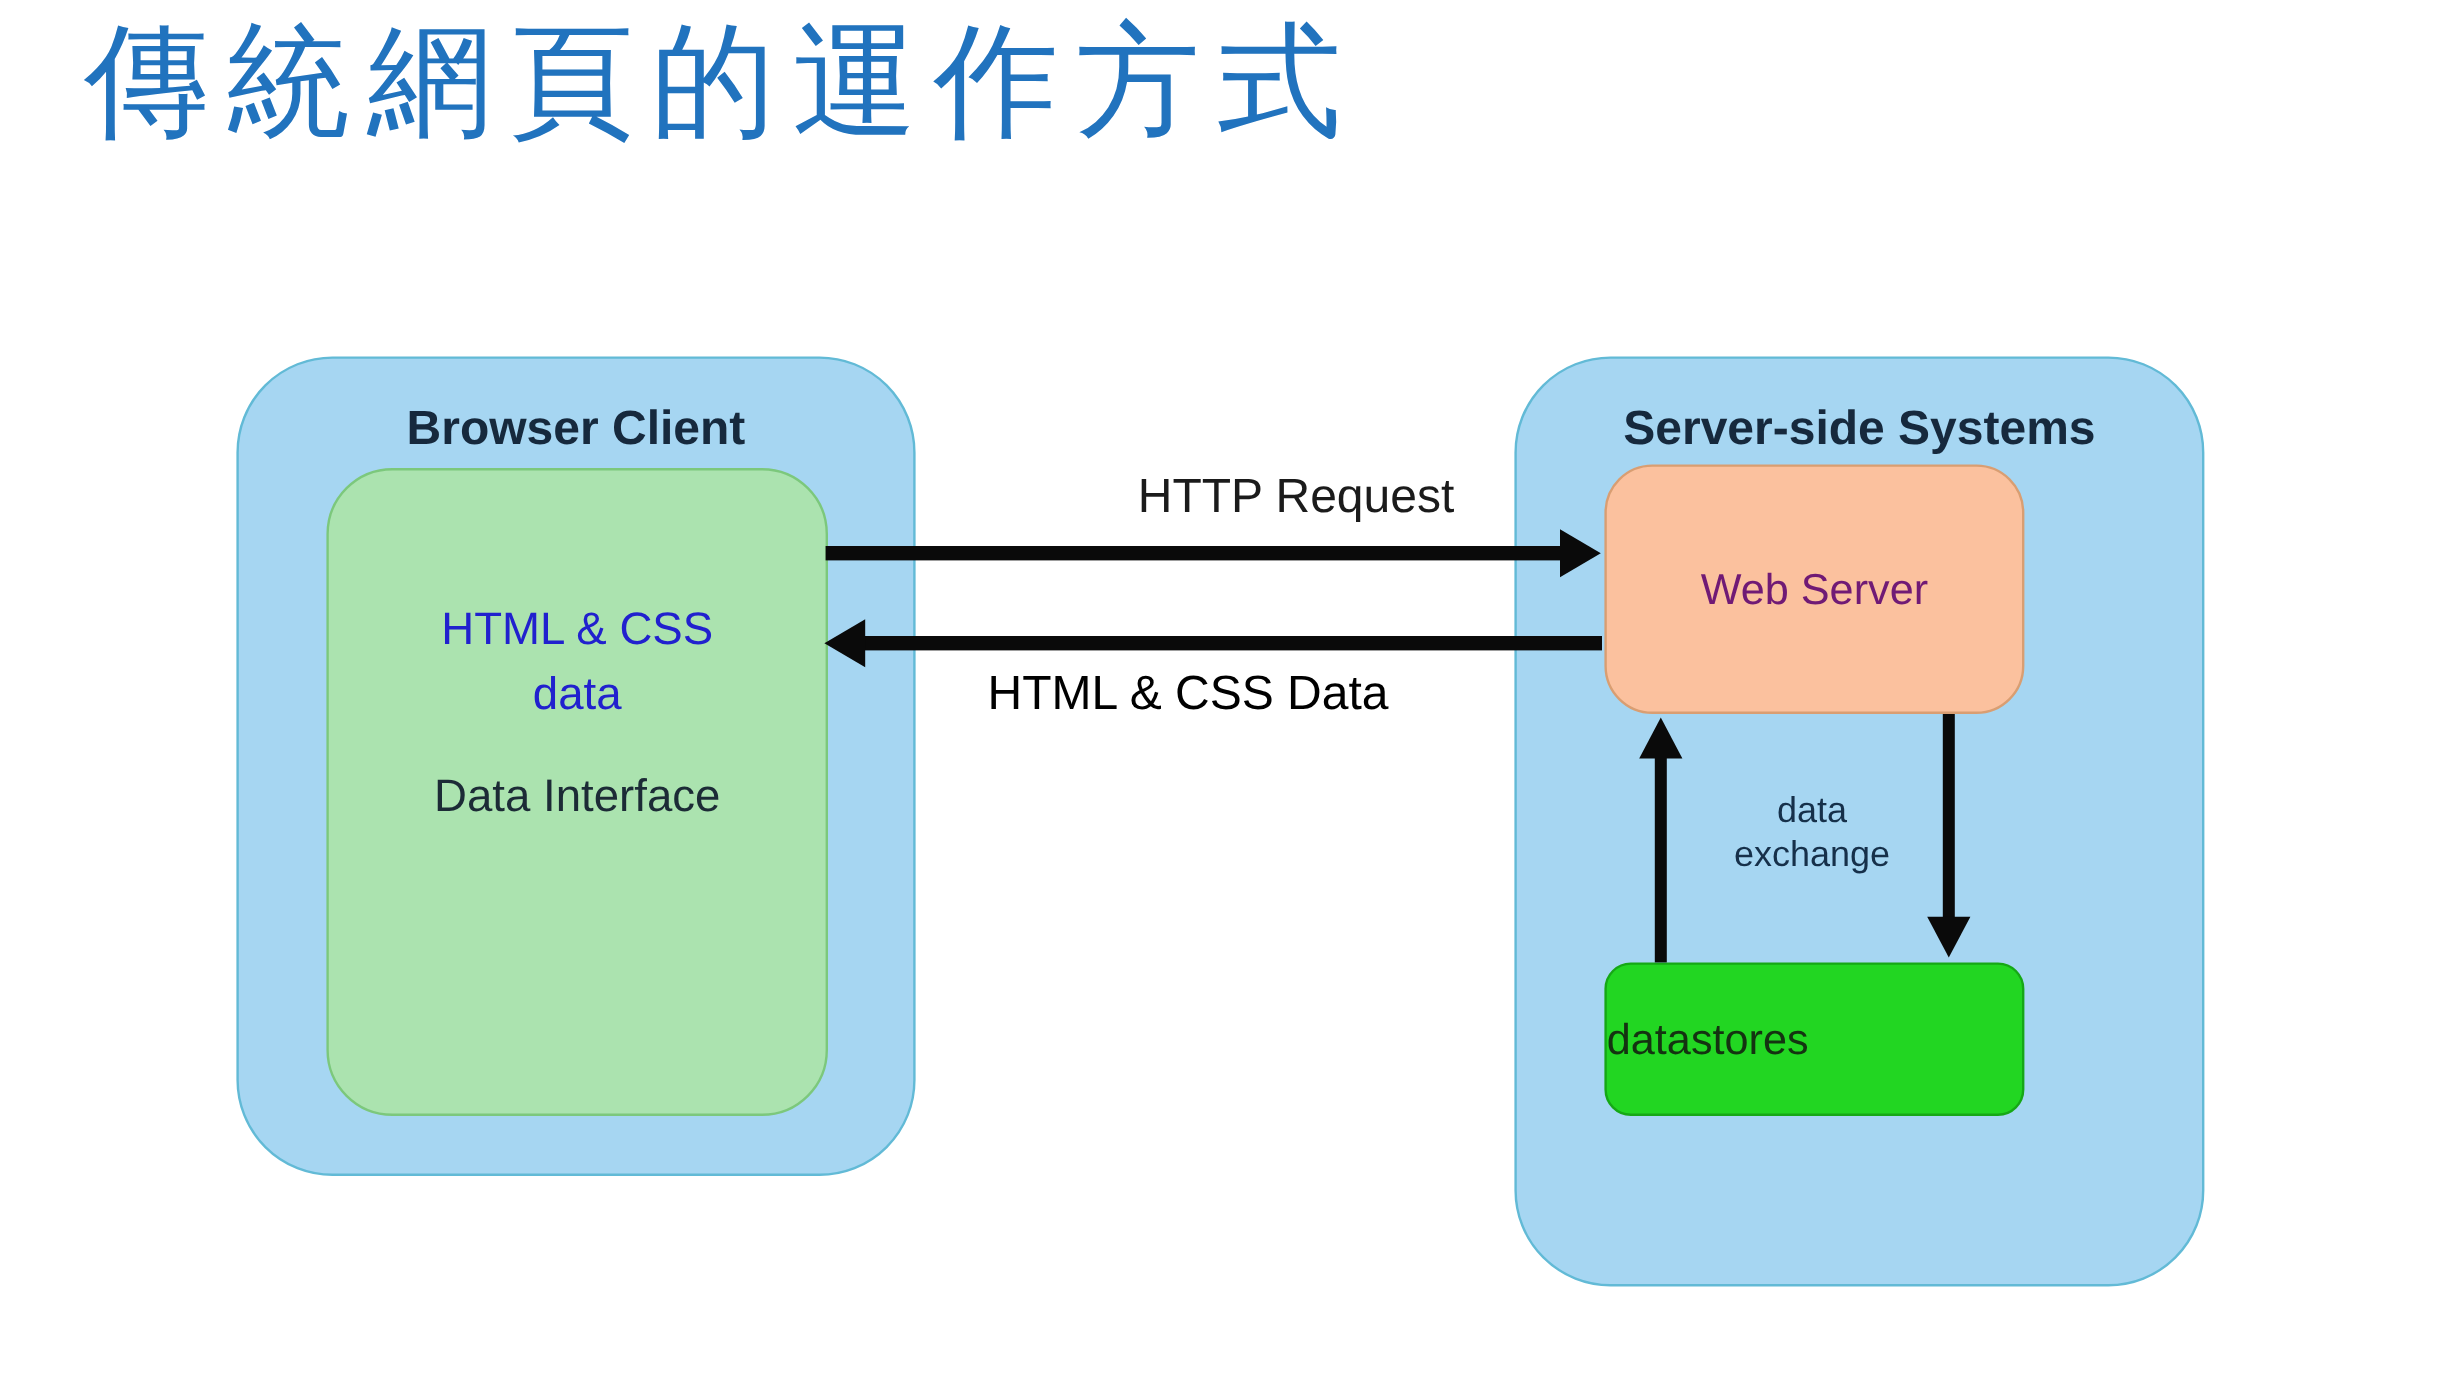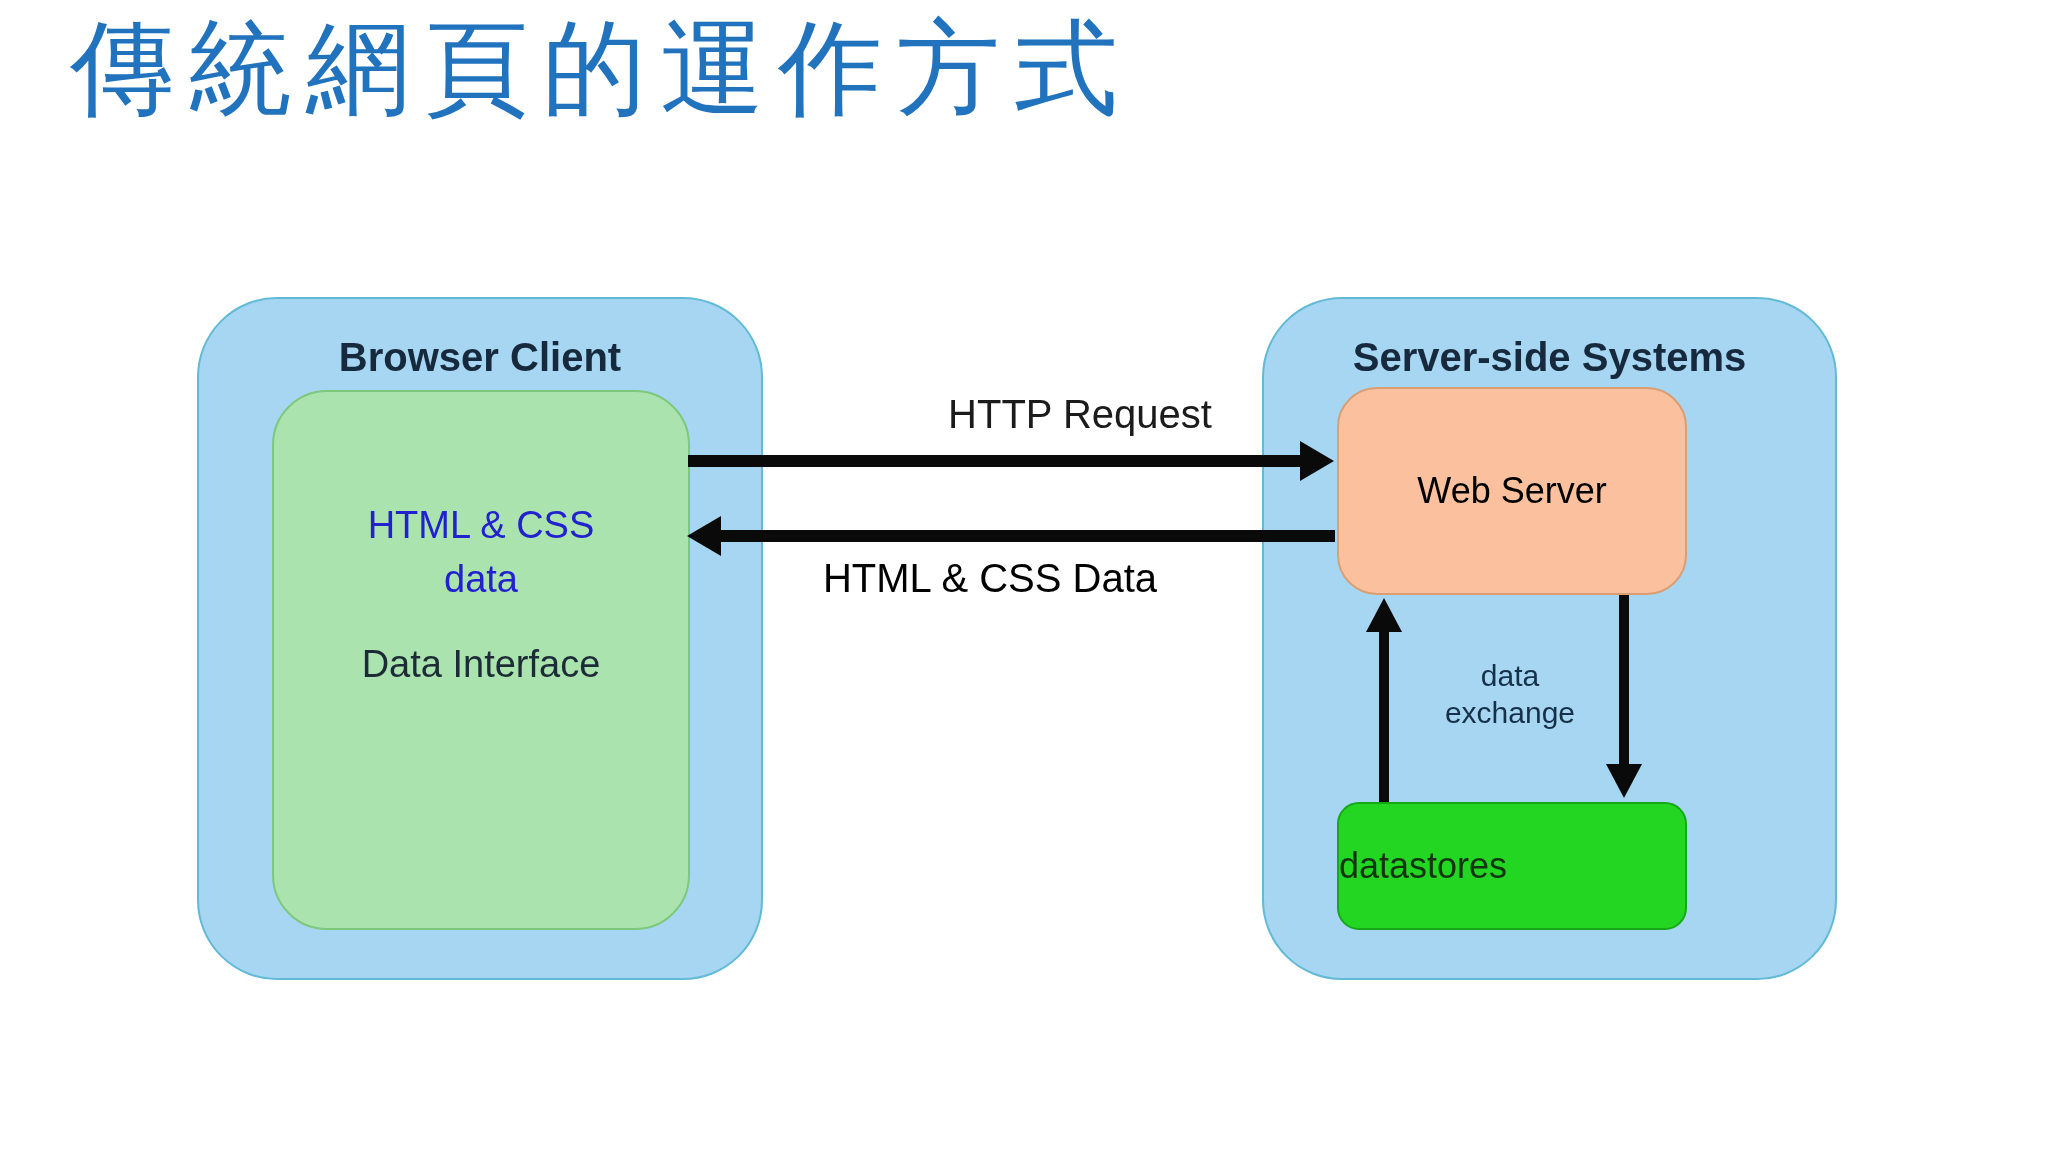--- a/index.html
+++ b/index.html
@@ -37,21 +37,21 @@
   }
   .ui-label{
     position:absolute;left:0;top:250px;width:100%;text-align:center;
     font-size:38px;line-height:44px;color:#1C2B36;font-weight:500;
   }
   
   .web-server-box{
     position:absolute;left:73px;top:88px;width:350px;height:208px;
     background:#FBC19E;border:2px solid #D99E72;border-radius:40px;
     box-sizing:border-box;display:flex;align-items:center;justify-content:center;
-    font-size:36px;color:#000000;font-weight:500;
+    font-size:36px;color:#701a75;font-weight:500;
   }
   .datastores-box{
     position:absolute;left:73px;top:503px;width:350px;height:128px;
     background:#22D622;border:2px solid #16A816;border-radius:22px;
     box-sizing:border-box;display:flex;align-items:center;
     font-size:36px;color:#143311;font-weight:500;
   }
   .exchange-label{
     position:absolute;left:96px;top:358px;width:300px;text-align:center;
     font-size:30px;line-height:37px;color:#16304A;font-weight:500;
@@ -78,21 +78,21 @@
   <div class="container-label">Browser Client</div>
   <div class="ui-box">
     <div class="html-css-data">
       <span>HTML &amp; CSS</span><br>
       <span>data</span>
     </div>
     <div class="ui-label">Data Interface</div>
   </div>
 </div>
 
-<div class="abs container-box" style="left:1262px;top:297px;width:575px;height:683px;">
+<div class="abs container-box" style="left:1262px;top:297px;width:575px;height:775px;">
   <div class="container-label">Server-side Systems</div>
   <div class="web-server-box">
     <span>Web Server</span>
   </div>
   <div class="datastores-box">
     <span>datastores</span>
   </div>
   <div class="exchange-label">
     <span>data</span><br>
     <span>exchange</span>

